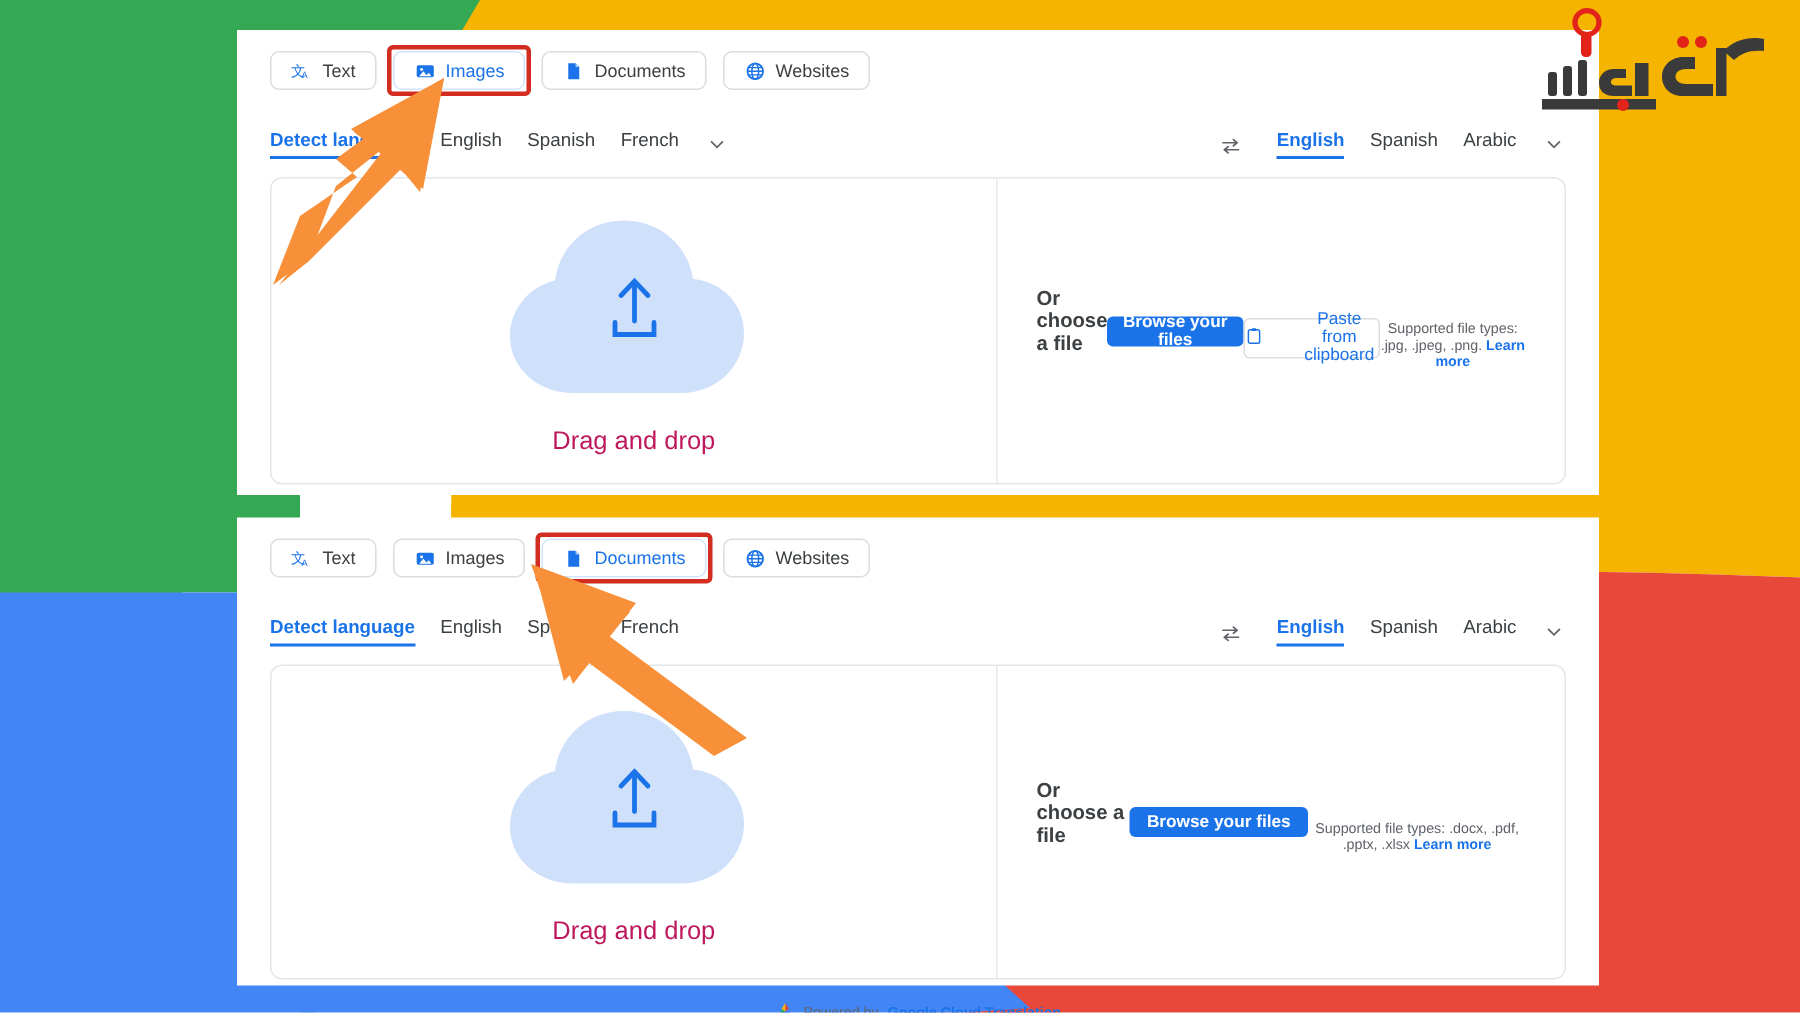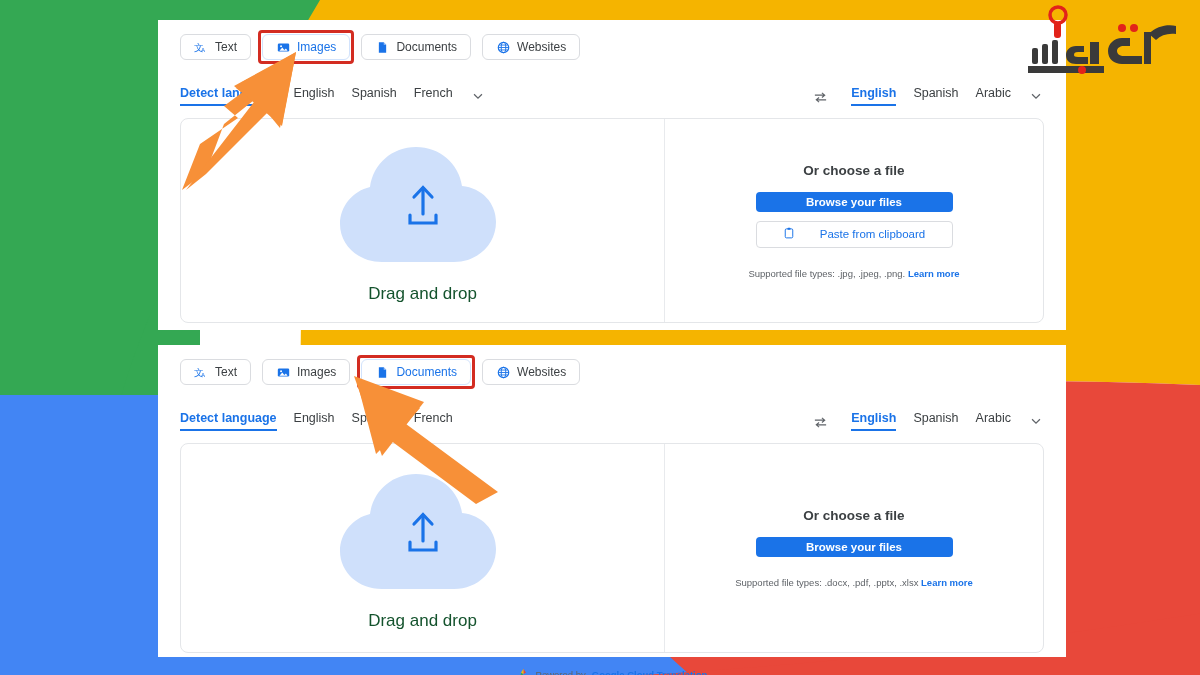--- a/index.html
+++ b/index.html
@@ -69,25 +69,25 @@
   }
   #card-images{ height:205px; }
   #card-docs  { height:210px; }
 
   .drop{
     flex:1 1 auto; display:flex; flex-direction:column;
     align-items:center; justify-content:center;
     border-right:1px solid #e8eaed;
   }
   .cloud-wrap{ position:relative; width:186px; height:132px; }
-  .dragtext{ font-size:17px; color:#14532d; margin-top:14px; }
+  .dragtext{ font-size:17px; color:#be185d; margin-top:14px; }
 
   .chooser{
     width:378px; flex:0 0 378px;
-    display:flex; flex-direction:column; align-items:center; justify-content:center;
+    display:flex; flex-direction:row; align-items:center; justify-content:center;
     padding:0 26px;
   }
   .chooser-title{ font-size:13.5px; color:#3c4043; margin-bottom:14px; font-weight:bold;}
   .btn-primary{
     width:197px; height:20px; border-radius:4px; background:#1a73e8;
     color:#fff; font-size:11.5px; font-weight:bold;
     display:flex; align-items:center; justify-content:center; border:none;
     font-family:inherit;
   }
   .btn-outline{

